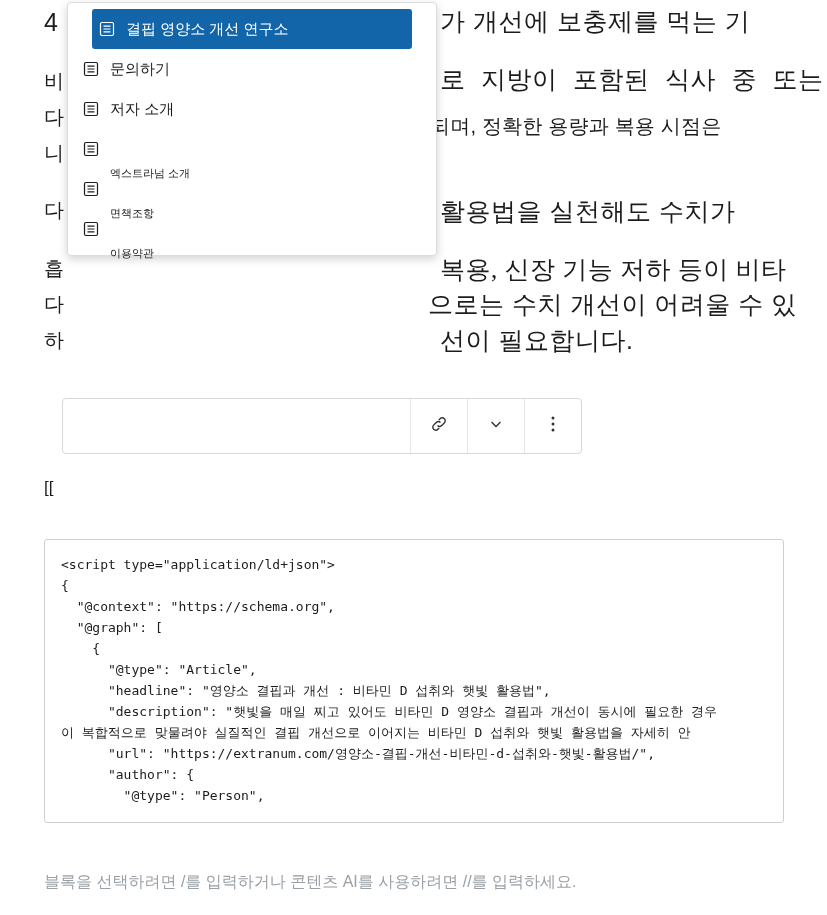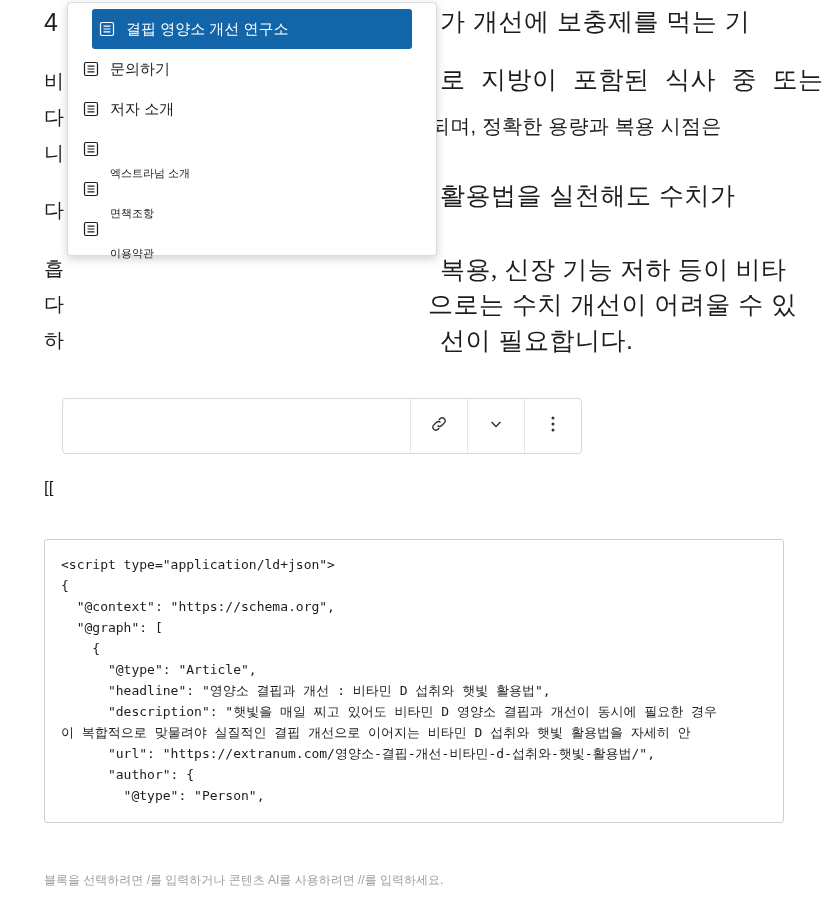--- a/index.html
+++ b/index.html
@@ -144,38 +144,38 @@
     font-size: 17px;
     color: #1c1c1c;
     font-family: "Liberation Sans", sans-serif;
   }
 
   
   .hint {
     position: absolute;
     left: 44px;
     top: 872px;
-    font-size: 12px;
+    font-size: 16px;
     color: #9aa0a6;
     white-space: nowrap;
   }
 </style>
 </head>
 <body>
 
 <div class="doc">
   <div class="doc-line big" style="left:44px; top:8px;">4</div>
   <div class="doc-line big" style="left:440px; top:5px;text-align:center;">가 개선에 보충제를 먹는 기</div>
   <div class="doc-line mid" style="left:44px; top:68px;">비</div>
   <div class="doc-line big" style="left:440px; top:63px;font-family:Liberation Mono, monospace;">로 지방이 포함된 식사 중 또는 식</div>
   <div class="doc-line mid" style="left:44px; top:104px;">다</div>
   <div class="doc-line mid" style="left:430px; top:113px;">되며, 정확한 용량과 복용 시점은</div>
   <div class="doc-line mid" style="left:44px; top:140px;">니</div>
   <div class="doc-line mid" style="left:44px; top:197px;">다</div>
-  <div class="doc-line big" style="left:440px; top:179px;">활용법을 실천해도 수치가</div>
+  <div class="doc-line big" style="left:440px; top:195px;">활용법을 실천해도 수치가</div>
   <div class="doc-line mid" style="left:44px; top:255px;">흡</div>
   <div class="doc-line big" style="left:440px; top:253px;font-family:Liberation Serif, serif;"> 복용, 신장 기능 저하 등이 비타</div>
   <div class="doc-line mid" style="left:44px; top:291px;">다</div>
   <div class="doc-line big" style="left:428px; top:288px;">으로는 수치 개선이 어려울 수 있</div>
   <div class="doc-line mid" style="left:44px; top:327px;">하</div>
   <div class="doc-line big" style="left:440px; top:324px;">선이 필요합니다.</div>
 </div>
 
 <div class="toolbar">
   <div class="tb-spacer"></div>

